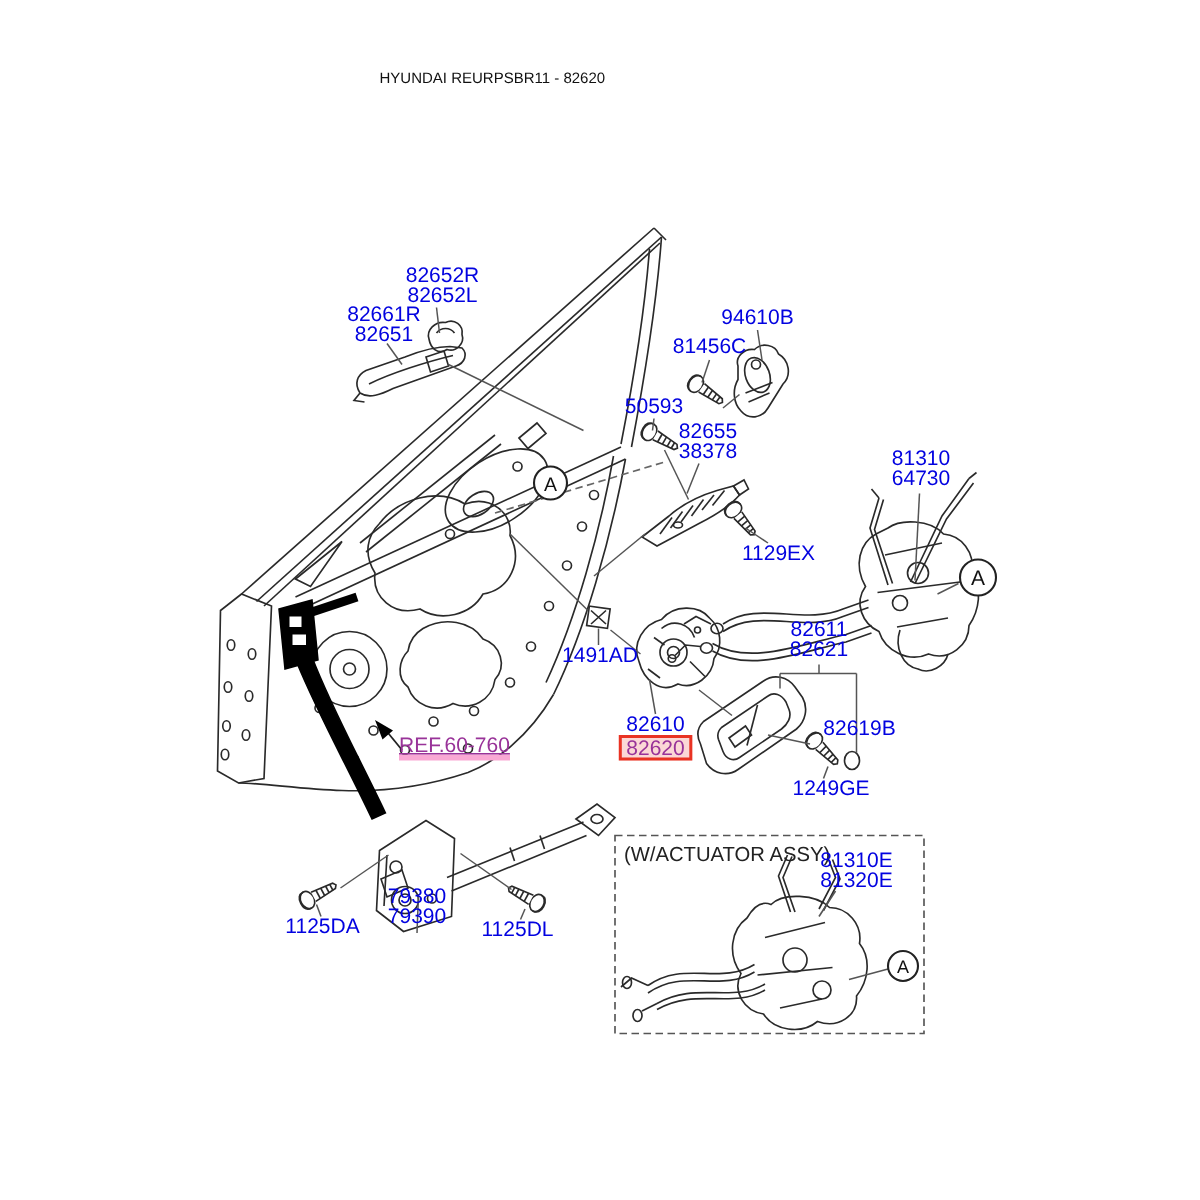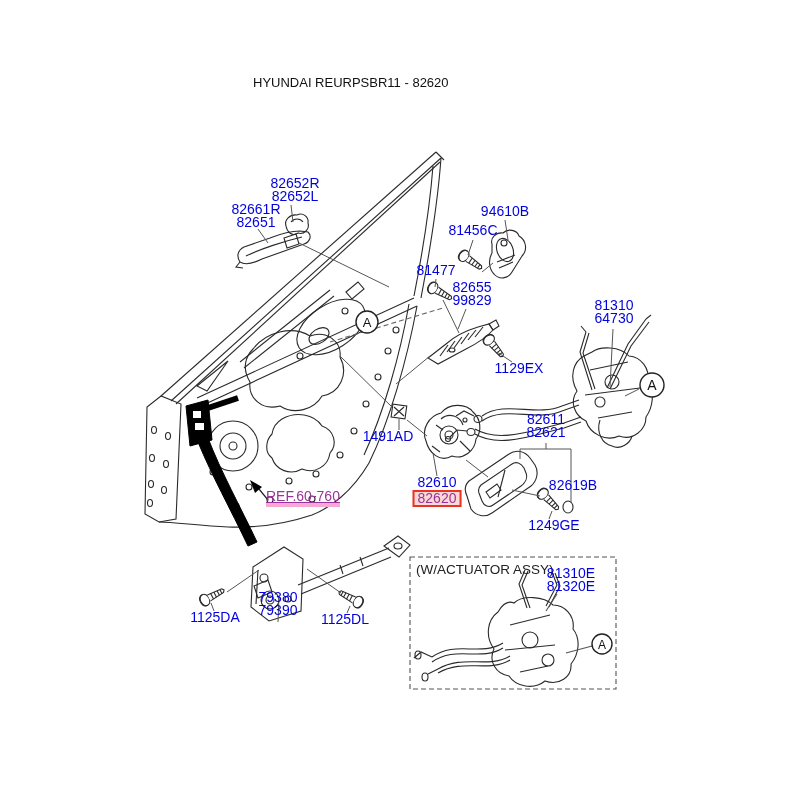--- a/index.html
+++ b/index.html
@@ -1,19 +1,19 @@
 <!DOCTYPE html>
 <html><head>
 <meta charset="utf-8">
 <style>
   html,body{margin:0;padding:0;background:#fff;}
   #stage{position:relative;width:800px;height:800px;background:#fff;overflow:hidden;
          font-family:"Liberation Sans",sans-serif;}
   #art{position:absolute;left:0;top:0;z-index:1;}
-  .title{position:absolute;left:253px;top:47px;font-size:13px;color:#111;z-index:2;margin-top:28px;}
+  .title{position:absolute;left:253px;top:47px;font-size:10px;color:#111;z-index:2;}
   .plabel{position:absolute;z-index:2;font-size:14px;line-height:13px;color:#0202e0;
           text-align:center;transform:translateX(-50%);white-space:nowrap;cursor:pointer;}
   .plabel span{display:block;}
   .plabel .redbox{display:inline-block;color:#993399;border:2px solid #e93323;
           background:rgba(233,60,50,0.20);padding:0 3px;margin-top:1px;text-align:center;}
   .reflink{position:absolute;z-index:2;font-size:14px;line-height:14px;color:#993399;
           text-decoration:underline;border-bottom:4px solid #f9a8d4;white-space:nowrap;cursor:pointer;}
   .boxtitle{position:absolute;z-index:2;font-size:13.5px;color:#222;white-space:nowrap;}
   svg text{font-family:"Liberation Sans",sans-serif;}
 </style>
@@ -299,38 +299,38 @@
 
   <div class="plabel" style="left:505px;top:205px">
     <span>94610B</span>
   </div>
 
   <div class="plabel" style="left:473px;top:224px">
     <span>81456C</span>
   </div>
 
   <div class="plabel" style="left:436px;top:264px">
-    <span>81477</span>
+    <span>50593</span>
   </div>
 
   <div class="plabel" style="left:472px;top:281px">
     <span>82655</span>
-    <span>99829</span>
+    <span>38378</span>
   </div>
 
   <div class="plabel" style="left:519px;top:362px">
     <span>1129EX</span>
   </div>
 
   <div class="plabel" style="left:614px;top:299px">
     <span>81310</span>
     <span>64730</span>
   </div>
 
-  <div class="plabel" style="left:388px;top:430px">
+  <div class="plabel" style="left:400px;top:430px">
     <span>1491AD</span>
   </div>
 
   <div class="plabel" style="left:437px;top:476px">
     <span>82610</span>
     <span class="redbox">82620</span>
   </div>
 
   <div class="plabel" style="left:546px;top:413px">
     <span>82611</span>

